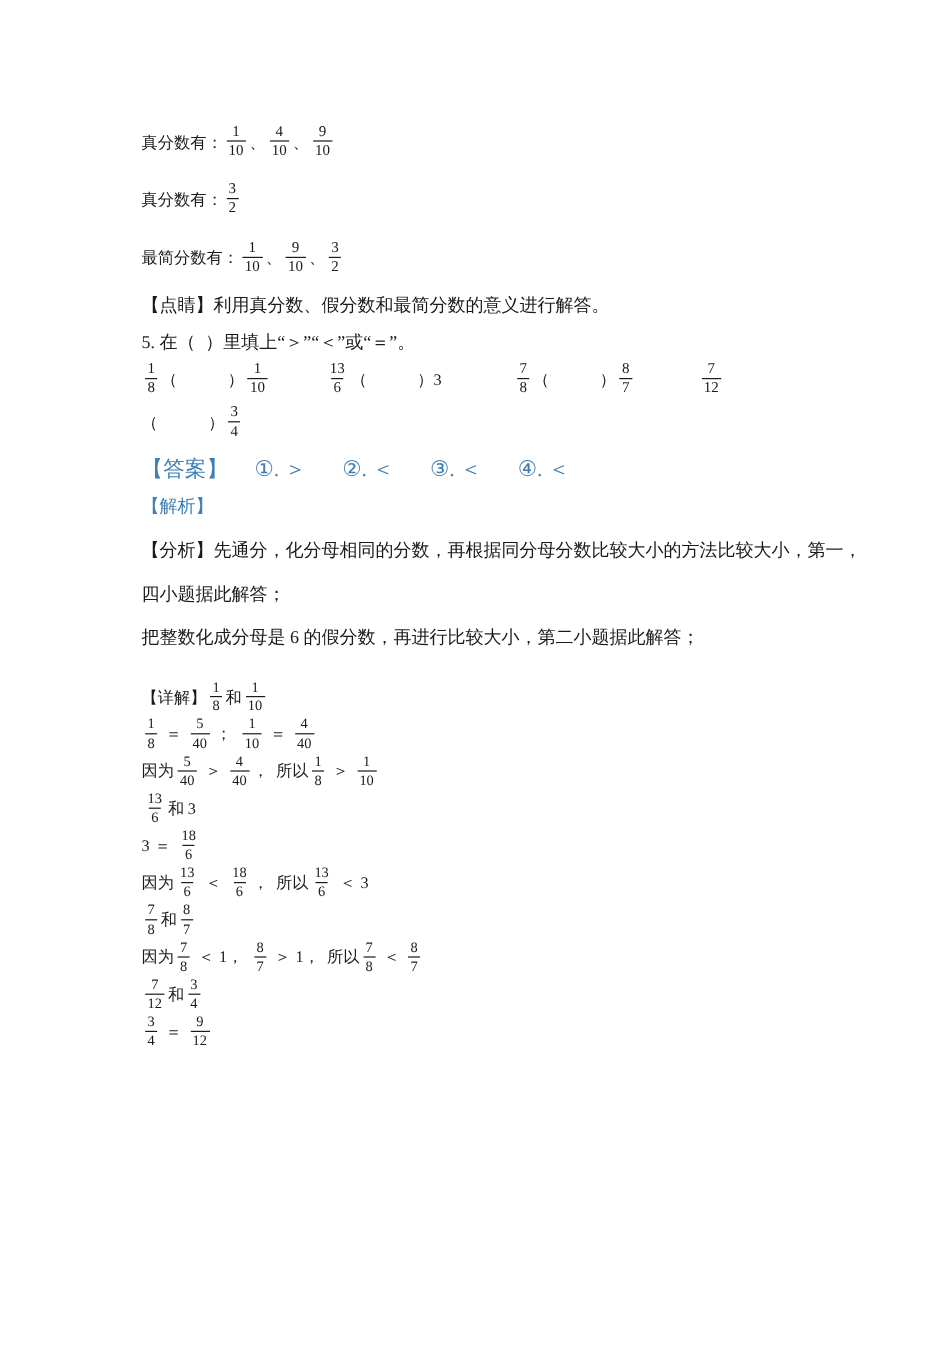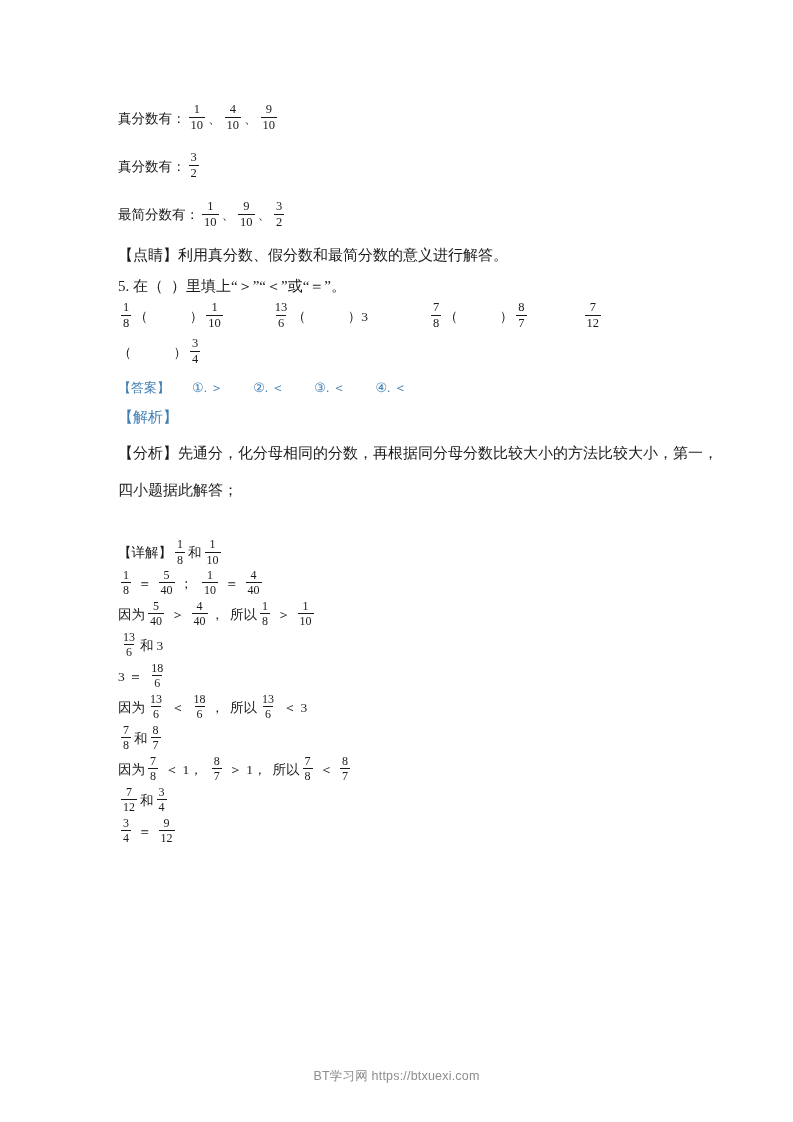--- a/index.html
+++ b/index.html
@@ -80,21 +80,21 @@
     font-size: 13.5px;
     white-space: nowrap;
     height: 38px;
   }
   .paren-open { display: inline-block; }
   .paren-close { display: inline-block; }
 
   .answers {
     display: flex;
     align-items: center;
-    font-size: 13px;
+    font-size: 18px;
   }
   .answers .lbl { margin-right: 22px; }
   .answers .ans { margin-right: 30px; }
 
   
   .sol-line {
     display: flex;
     align-items: center;
     font-size: 13.5px;
     white-space: nowrap;
@@ -273,20 +273,23 @@
     <div class="spacer-md"></div>
 
     <div class="para">
       <span>【分析】</span><span>先通分，化分母相同的分数，再根据同分母分数比较大小的方法比较大小，第一，</span>
     </div>
     <div class="spacer-md"></div>
     <div class="para">
       <span>四小题据此解答；</span>
     </div>
     <div class="spacer-md"></div>
+    <div class="para">
+      <span>把整数化成分母是 6 的假分数，再进行比较大小，第二小题据此解答；</span>
+    </div>
     <div class="spacer-md"></div>
 
     <div class="spacer-sm"></div>
 
     <div class="sol-line">
       <span>【详解】</span>
       <span class="frac sm">
         <span class="num">1</span>
         <span class="den">8</span>
       </span>
@@ -441,16 +444,13 @@
       </span>
       <span class="op">＝</span>
       <span class="frac sm">
         <span class="num">9</span>
         <span class="den">12</span>
       </span>
     </div>
 
   </div>
 
-  <div class="footer">
-    <span>BT学习网 https://btxuexi.com</span>
-  </div>
 </div>
 
 </body></html>

